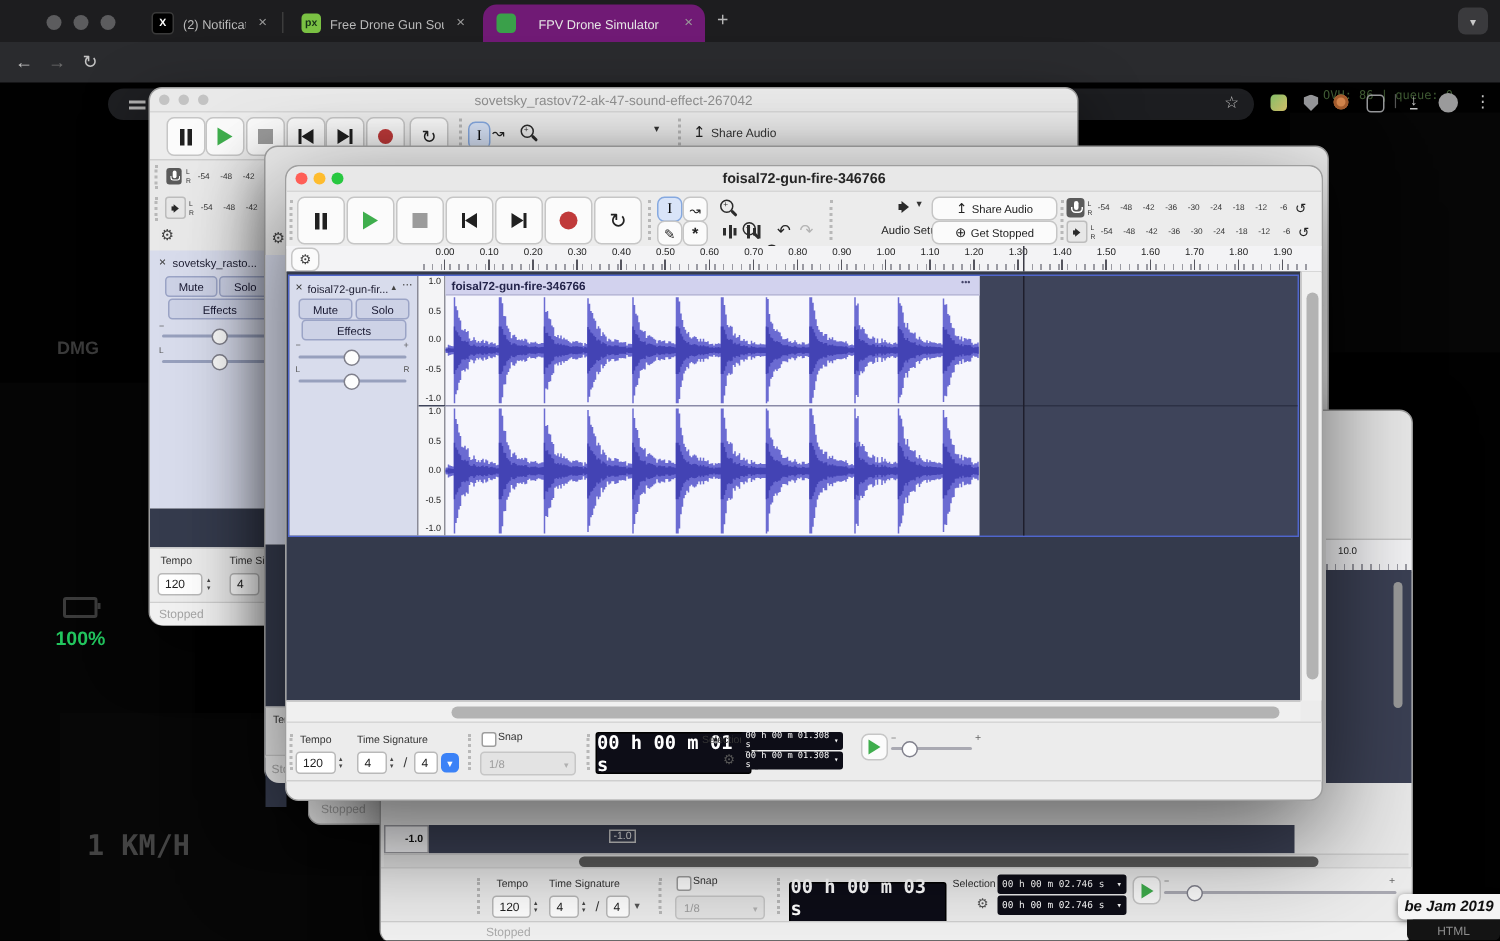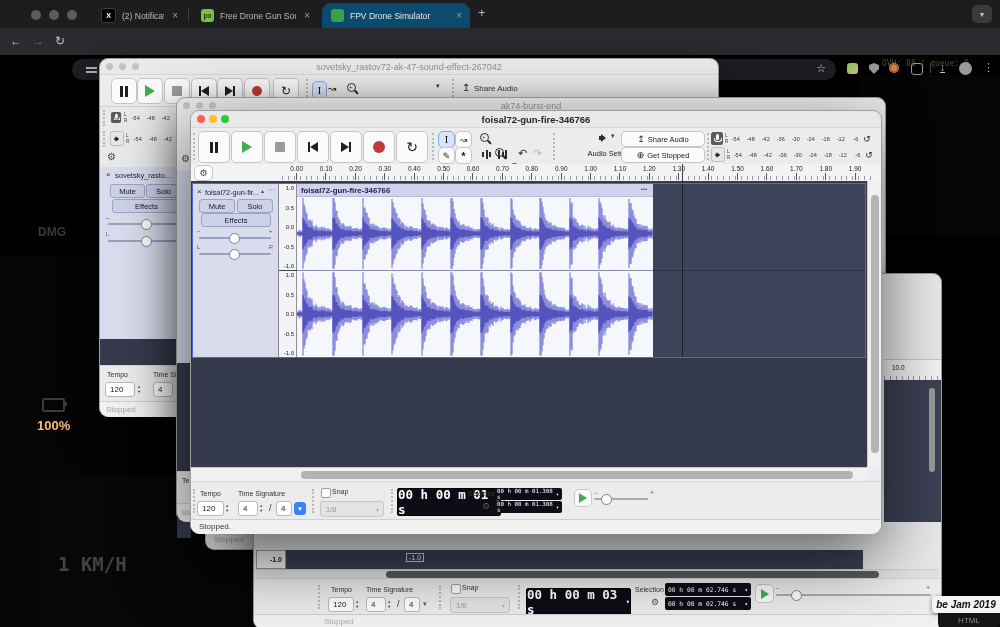--- a/index.html
+++ b/index.html
@@ -94,41 +94,41 @@
 
 <div id="screen">
 
   <div class="abs" style="left:0;top:55px;width:1000px;height:572px;background:#010101;">
     <div class="abs" style="left:860px;top:20px;width:140px;height:160px;background:#060606;"></div>
     <div class="abs" style="left:0;top:200px;width:130px;height:372px;background:#050505;"></div>
     <div class="abs" style="left:40px;top:420px;width:300px;height:152px;background:#070707;"></div>
     <div class="abs hud mono" style="left:882px;top:4px;font-size:8px;">OVH: 86 | queue: 0</div>
     <div class="abs" style="left:38px;top:170px;font-size:12px;font-weight:bold;color:#3a3a3a;">DMG</div>
     <div class="abs bat" style="left:42px;top:343px;"></div>
-    <div class="abs" style="left:37px;top:363px;font-size:13px;font-weight:bold;color:#fdba74;">100%</div>
+    <div class="abs" style="left:37px;top:363px;font-size:13px;font-weight:bold;color:#22c55e;">100%</div>
     <div class="abs mono" style="left:58px;top:498px;font-size:19px;font-weight:bold;color:#434343;">1 KM/H</div>
   </div>
 
   <div class="abs tabbar f">
     <div class="abs tlight" style="left:31px;top:10px;"></div>
     <div class="abs tlight" style="left:49px;top:10px;"></div>
     <div class="abs tlight" style="left:67px;top:10px;"></div>
 
     <div class="abs tab f" style="left:92px;width:94px;">
       <span class="fav" style="background:#000;border:1px solid #3a3a3a;color:#fff;">X</span>
       <span class="lbl">(2) Notifications / X</span>
       <span class="x">×</span>
     </div>
     <div class="abs" style="left:188px;top:8px;width:1px;height:14px;background:#3c3c3c;"></div>
     <div class="abs tab f" style="left:192px;width:126px;">
       <span class="fav" style="background:#7ac143;color:#163317;">px</span>
       <span class="lbl">Free Drone Gun Sound Effect</span>
       <span class="x">×</span>
     </div>
-    <div class="abs tab f" style="left:322px;width:148px;background:#0c4a6e;color:#e6e6e6;">
+    <div class="abs tab f" style="left:322px;width:148px;background:#701a75;color:#e6e6e6;text-align:center;">
       <span class="fav" style="background:#3aa04a;"></span>
       <span class="lbl">FPV Drone Simulator</span>
       <span class="x">×</span>
     </div>
     <div class="abs" style="left:478px;top:5px;color:#b5b5b5;font-size:13px;">+</div>
     <div class="abs f" style="left:972px;top:5px;width:20px;height:18px;background:#3a3a3d;border-radius:5px;justify-content:center;color:#c9c9c9;font-size:8px;">
         <span>▾</span>
       </div>
   </div>
 
@@ -280,26 +280,20 @@
           <span>▴</span>
           <span>▾</span>
         </span>
     </div>
     <div class="abs statusbar" style="left:0;top:342px;width:618px;height:15px;">
         <span style="position:absolute;left:6px;top:3px;color:#a5a5a5;">Stopped</span>
       </div>
   </div>
 
   <div class="abs win wbg" style="left:176px;top:97px;width:708px;height:423px;">
-    <div class="abs" style="left:0;top:0;width:708px;height:14px;">
-      <span class="abs dotg" style="left:6px;top:4px;"></span>
-      <span class="abs dotg" style="left:19px;top:4px;"></span>
-      <span class="abs dotg" style="left:32px;top:4px;"></span>
-      <div class="abs wtitle" style="left:0;top:3px;width:708px;">ak74-burst-end</div>
-    </div>
     <span class="abs glyph" style="left:4px;top:55px;font-size:10px;color:#444;">⚙</span>
     <div class="abs tpanel" style="left:0;top:72px;width:14px;height:193px;"></div>
     <div class="abs darkzone" style="left:0;top:265px;width:14px;height:175px;"></div>
     <div class="abs scrthumb" style="left:700px;top:103px;width:5px;height:262px;"></div>
     <div class="abs toolrow" style="left:0;top:373px;width:14px;height:32px;overflow:hidden;">
       <span class="abs lbl7" style="left:5px;top:5px;white-space:nowrap;">Tempo</span>
     </div>
     <div class="abs statusbar" style="left:0;top:405px;width:14px;height:18px;overflow:hidden;border-radius:0 0 0 9px;">
       <span style="position:absolute;left:4px;top:4px;color:#a8a8a8;white-space:nowrap;">Stopped</span>
     </div>
@@ -354,21 +348,21 @@
         </div>
       <span class="abs" style="left:169px;top:21px;font-size:7px;color:#555;">▾</span>
       <span class="abs grip" style="left:185px;top:6px;height:24px;"></span>
       <span class="abs cb" style="left:197px;top:5px;"></span>
       <span class="abs lbl7" style="left:208px;top:5px;">Snap</span>
       <div class="abs disabled-dd" style="left:196px;top:18px;width:60px;height:16px;">
         <span>1/8</span>
         <span style="position:absolute;right:4px;top:4px;font-size:6px;color:#b0b0b0;">▾</span>
       </div>
       <span class="abs grip" style="left:264px;top:6px;height:24px;"></span>
-      <div class="abs timebox f mono" style="left:272px;top:9px;width:103px;height:26px;justify-content:center;font-size:12.5px;font-weight:bold;">
+      <div class="abs timebox f mono" style="left:272px;top:9px;width:103px;height:26px;justify-content:center;font-size:12.5px;font-weight:bold;flex-direction:column;">
         <span>00 h 00 m 03 s</span>
         <span style="font-size:7px;margin-left:2px;">▾</span>
       </div>
       <span class="abs lbl7" style="left:381px;top:7px;">Selection</span>
       <span class="abs glyph" style="left:397px;top:18px;font-size:9px;color:#555;">⚙</span>
       <div class="abs selbox mono" style="left:411px;top:4px;width:86px;height:13px;">
           <span>00 h 00 m 02.746 s</span>
           <span style="font-size:6px;">▾</span>
         </div>
       <div class="abs selbox mono" style="left:411px;top:18px;width:86px;height:13px;">
@@ -669,23 +663,20 @@
           <span style="font-size:5px;">▾</span>
         </div>
       <div class="abs btn" style="left:383px;top:7px;width:16px;height:16px;">
           <span class="tri-r" style="border-left-width:8px;border-top-width:5px;border-bottom-width:5px;"></span>
         </div>
       <span class="abs" style="left:403px;top:8px;font-size:6px;color:#666;">−</span>
       <div class="abs slline" style="left:403px;top:16px;width:54px;background:#a9a9b2;"></div>
       <span class="abs slknob" style="left:410px;top:12px;"></span>
       <span class="abs" style="left:459px;top:7px;font-size:7px;color:#666;">+</span>
     </div>
-    <div class="abs statusbar" style="left:0;top:408px;width:690px;height:14px;">
-      <span style="position:absolute;left:8px;top:2px;">Stopped.</span>
-    </div>
   </div>
 
   <div class="abs jam f" style="left:932px;top:596px;width:68px;height:17px;justify-content:center;">
       <span>be Jam 2019</span>
     </div>
   <div class="abs htmlb f" style="left:938px;top:613px;width:62px;height:14px;justify-content:center;">
       <span>HTML</span>
     </div>
 
 </div>

